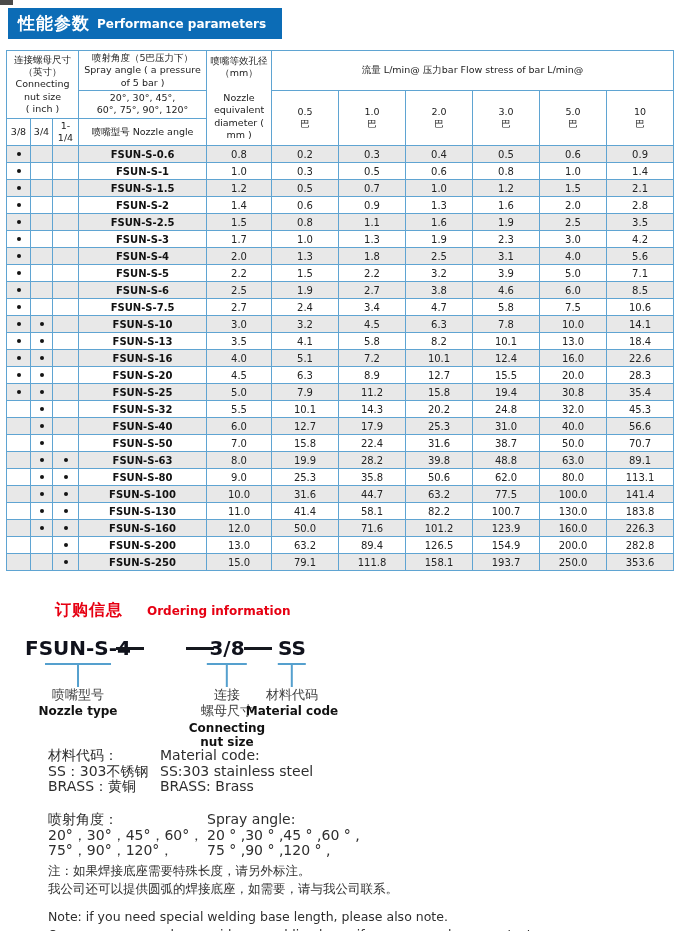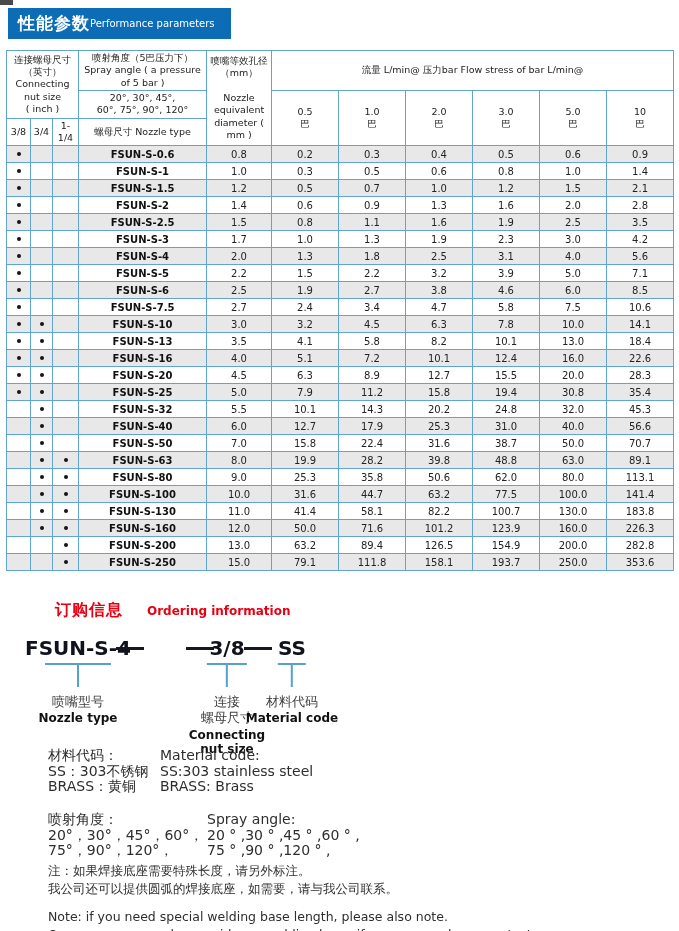--- a/index.html
+++ b/index.html
@@ -7,24 +7,24 @@
     width: 679px; height: 931px; background: #ffffff;
     font-family: "DejaVu Sans", "Liberation Sans", sans-serif;
     color: #222; position: relative; overflow: hidden;
   }
   .corner-mark { position: absolute; top: 0; left: 0; width: 13px; height: 5px; background: #4a4a4a; }
 
   
   .banner {
     position: absolute; top: 8px; left: 8px; height: 31px;
     background: #0c6cb6; color: #fff; display: flex; align-items: center;
-    padding: 0 16px 0 10px; gap: 0; text-align: right;
+    padding: 0 16px 0 10px; gap: 7px; text-align: right;
   }
   .banner .zh { font-size: 17px; font-weight: bold; letter-spacing: 1px; }
-  .banner .en { font-size: 10px; font-weight: normal; }
+  .banner .en { font-size: 12px; font-weight: bold; }
 
   
   table.perf {
     position: absolute; top: 50px; left: 6px;
     border-collapse: collapse; table-layout: fixed; width: 667px;
   }
   .perf th, .perf td { border: 1px solid #5fa4d2; }
   .perf thead th {
     background: #fff; font-weight: normal; font-size: 9.5px;
     line-height: 1.3; color: #1c1c1c; text-align: center; vertical-align: middle;
@@ -43,21 +43,21 @@
   
   .order-title { position: absolute; top: 600px; left: 55px; color: #e60012; display: flex; align-items: baseline; gap: 24px; }
   .order-title .zh { font-size: 16px; font-weight: bold; letter-spacing: 1px; }
   .order-title .en { font-size: 12px; font-weight: bold; }
 
   .code-row { position: absolute; top: 636px; left: 0; width: 679px; height: 112px; }
   .code-col { position: absolute; top: 0; transform: translateX(-50%); display: flex; flex-direction: column; align-items: center; }
   .code-col .code { font-size: 20px; font-weight: bold; color: #10121c; line-height: 24px; white-space: nowrap; }
   .tee-h { height: 2px; background: #55a0ce; margin-top: 3px; }
   .tee-v { width: 2px; height: 22px; background: #55a0ce; }
-  .lbl-zh { margin-top: 7px; font-size: 13px; color: #3f3f3f; text-align: center; line-height: 1.25; }
+  .lbl-zh { font-size: 13px; color: #3f3f3f; text-align: center; line-height: 1.25; }
   .lbl-en { margin-top: 1px; font-size: 12px; font-weight: bold; color: #111; text-align: center; line-height: 1.2; }
   .code-dash { position: absolute; top: 11px; transform: translateX(-50%); width: 28px; height: 3px; background: #16181f; }
 
   
   .ml-block { position: absolute; left: 48px; font-size: 14px; color: #2e2e2e; }
   .material-block { top: 748px; }
   .spray-block { top: 812px; }
   .ml-line { display: flex; line-height: 15.5px; }
   .material-block .ml-zh { width: 112px; flex: none; }
   .spray-block .ml-zh { width: 159px; flex: none; }
@@ -132,21 +132,21 @@
         </th>
       <th rowspan="2" class="bar-cell">
           <div>10</div>
           <div>巴</div>
         </th>
     </tr>
     <tr>
       <th style="height:21px">3/8</th>
       <th>3/4</th>
       <th>1-1/4</th>
-      <th>螺母尺寸  Nozzle type</th>
+      <th>喷嘴型号  Nozzle angle</th>
     </tr>
   </thead>
   <tbody>
       <tr class="alt">
         <td>
           <div class="dot"></div>
         </td>
         <td></td>
         <td></td>
         <td class="model">FSUN-S-0.6</td>

